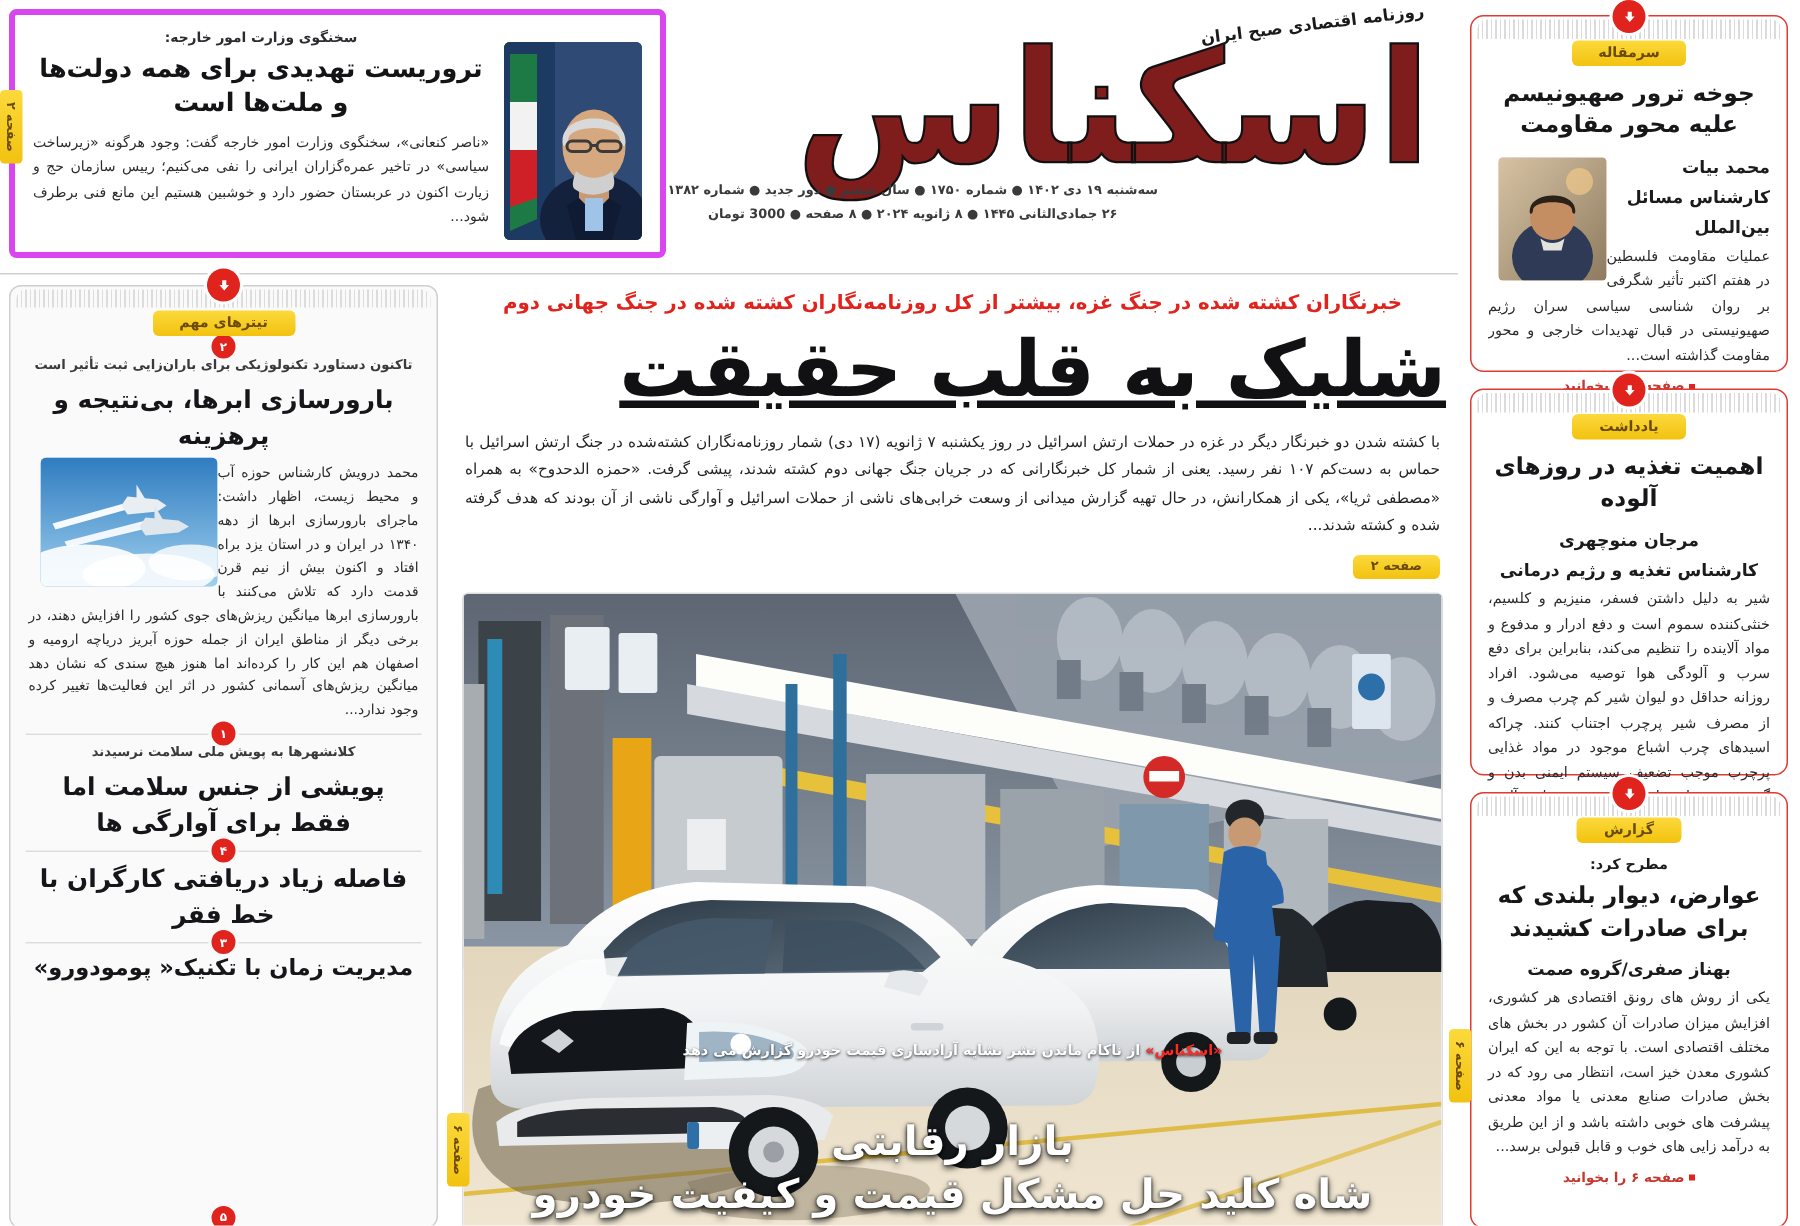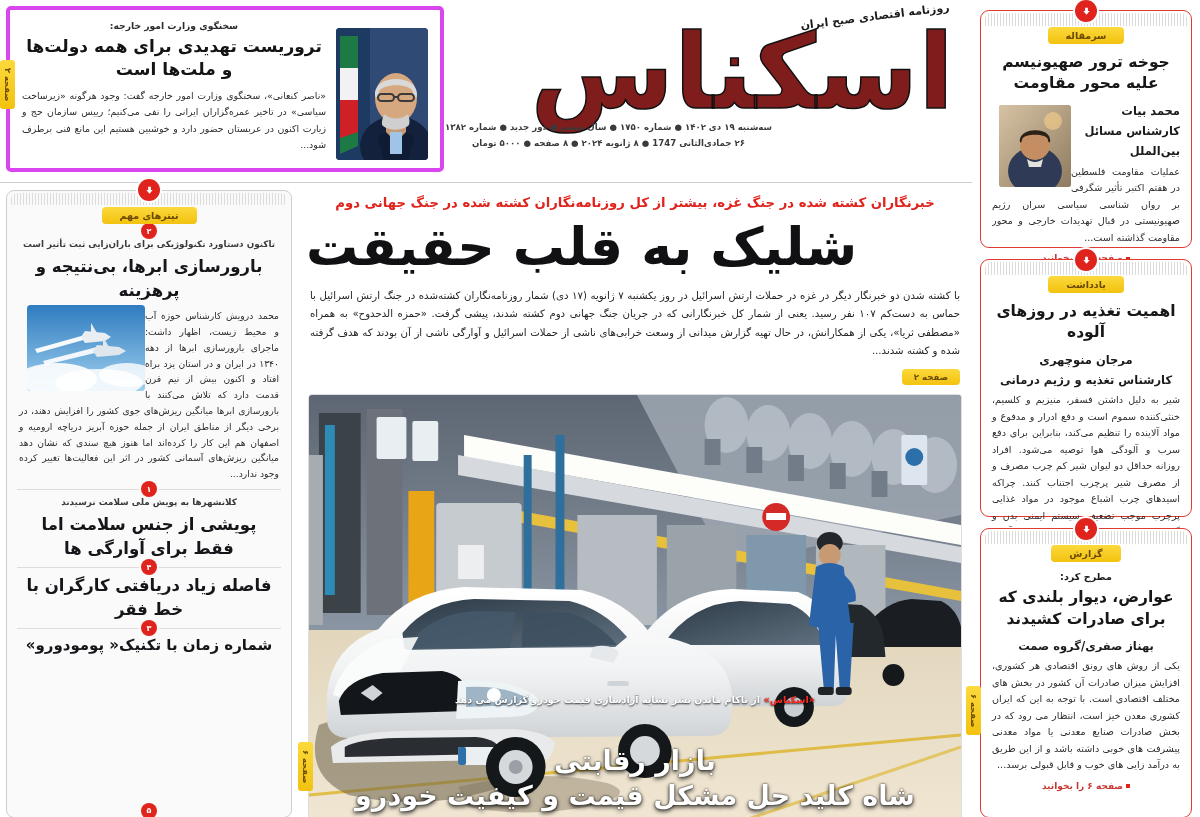--- a/index.html
+++ b/index.html
@@ -215,22 +215,23 @@
     position:relative;
     padding:6px 8px 0 6px;
     box-sizing:border-box;
   }
   .main-kicker{
     font-size:13.2px;font-weight:bold;color:#e0231c;
     text-align:center;line-height:1.4;margin:6px 4px 6px 4px;
   }
   .main-head{
     font-size:52px;font-weight:bold;color:#111114;
-    text-align:left;line-height:1.12;margin:2px 0 10px 0;
+    text-align:right;line-height:1.12;margin:2px 0 10px 0;
     letter-spacing:-1px;
+    text-decoration:underline;
   }
   .main-lede{
     font-size:10.2px;line-height:1.82;color:#242428;
     text-align:justify;margin:0 4px 4px 4px;
   }
   .pgtag{
     display:inline-block;
     background:linear-gradient(#fcd93c,#f2c20f);
     color:#6a4a00;font-size:8.6px;font-weight:bold;
     padding:2.5px 12px 3px 12px;border-radius:4px;
@@ -405,21 +406,21 @@
   </div>
 
   <div class="masthead">
     <div class="logo-wrap">
       <div class="logo-txt">اسکناس</div>
       <div class="logo-sub" style="top:6px;right:12px;">روزنامه اقتصادی صبح ایران</div>
     </div>
 
     <div class="dateline">
       <div>سه‌شنبه ۱۹ دی ۱۴۰۲ ● شماره ۱۷۵۰ ● سال ششم ● دور جدید ● شماره ۱۳۸۲</div>
-      <div>۲۶ جمادی‌الثانی 1747 ● ۸ ژانویه ۲۰۲۴ ● ۸ صفحه ● ۵۰۰۰ تومان</div>
+      <div>۲۶ جمادی‌الثانی ۱۴۴۵ ● ۸ ژانویه ۲۰۲۴ ● ۸ صفحه ● 3000 تومان</div>
     </div>
 
     <div class="lead-box">
       <div class="lead-photo">
         <svg width="92" height="132" viewBox="0 0 92 132" preserveAspectRatio="none">
           <rect width="92" height="132" fill="#2f4a74"></rect>
           <rect x="0" y="0" width="34" height="132" fill="#1d3a63"></rect>
           <path d="M4 8 L22 8 L22 118 L4 126 Z" fill="#1e7a45"></path>
           <path d="M4 40 L22 40 L22 72 L4 74 Z" fill="#f2f2f2"></path>
           <path d="M4 72 L22 72 L22 104 L4 110 Z" fill="#cf2027"></path>
@@ -648,21 +649,21 @@
         <h3 class="brief-h">پویشی از جنس سلامت اما فقط برای آوارگی ها</h3>
       </div>
 
       <div class="brief">
         <span class="num-badge">۴</span>
         <h3 class="brief-h">فاصله زیاد دریافتی کارگران با خط فقر</h3>
       </div>
 
       <div class="brief">
         <span class="num-badge">۳</span>
-        <h3 class="brief-h sm">شماره زمان با تکنیک« پومودورو»</h3>
+        <h3 class="brief-h sm">مدیریت زمان با تکنیک« پومودورو»</h3>
       </div>
 
       <div style="position:relative;height:6px;margin-top:auto;">
         <span class="num-badge" style="top:2px;">۵</span>
       </div>
     </div>
   </div>
 
 </div>
 

